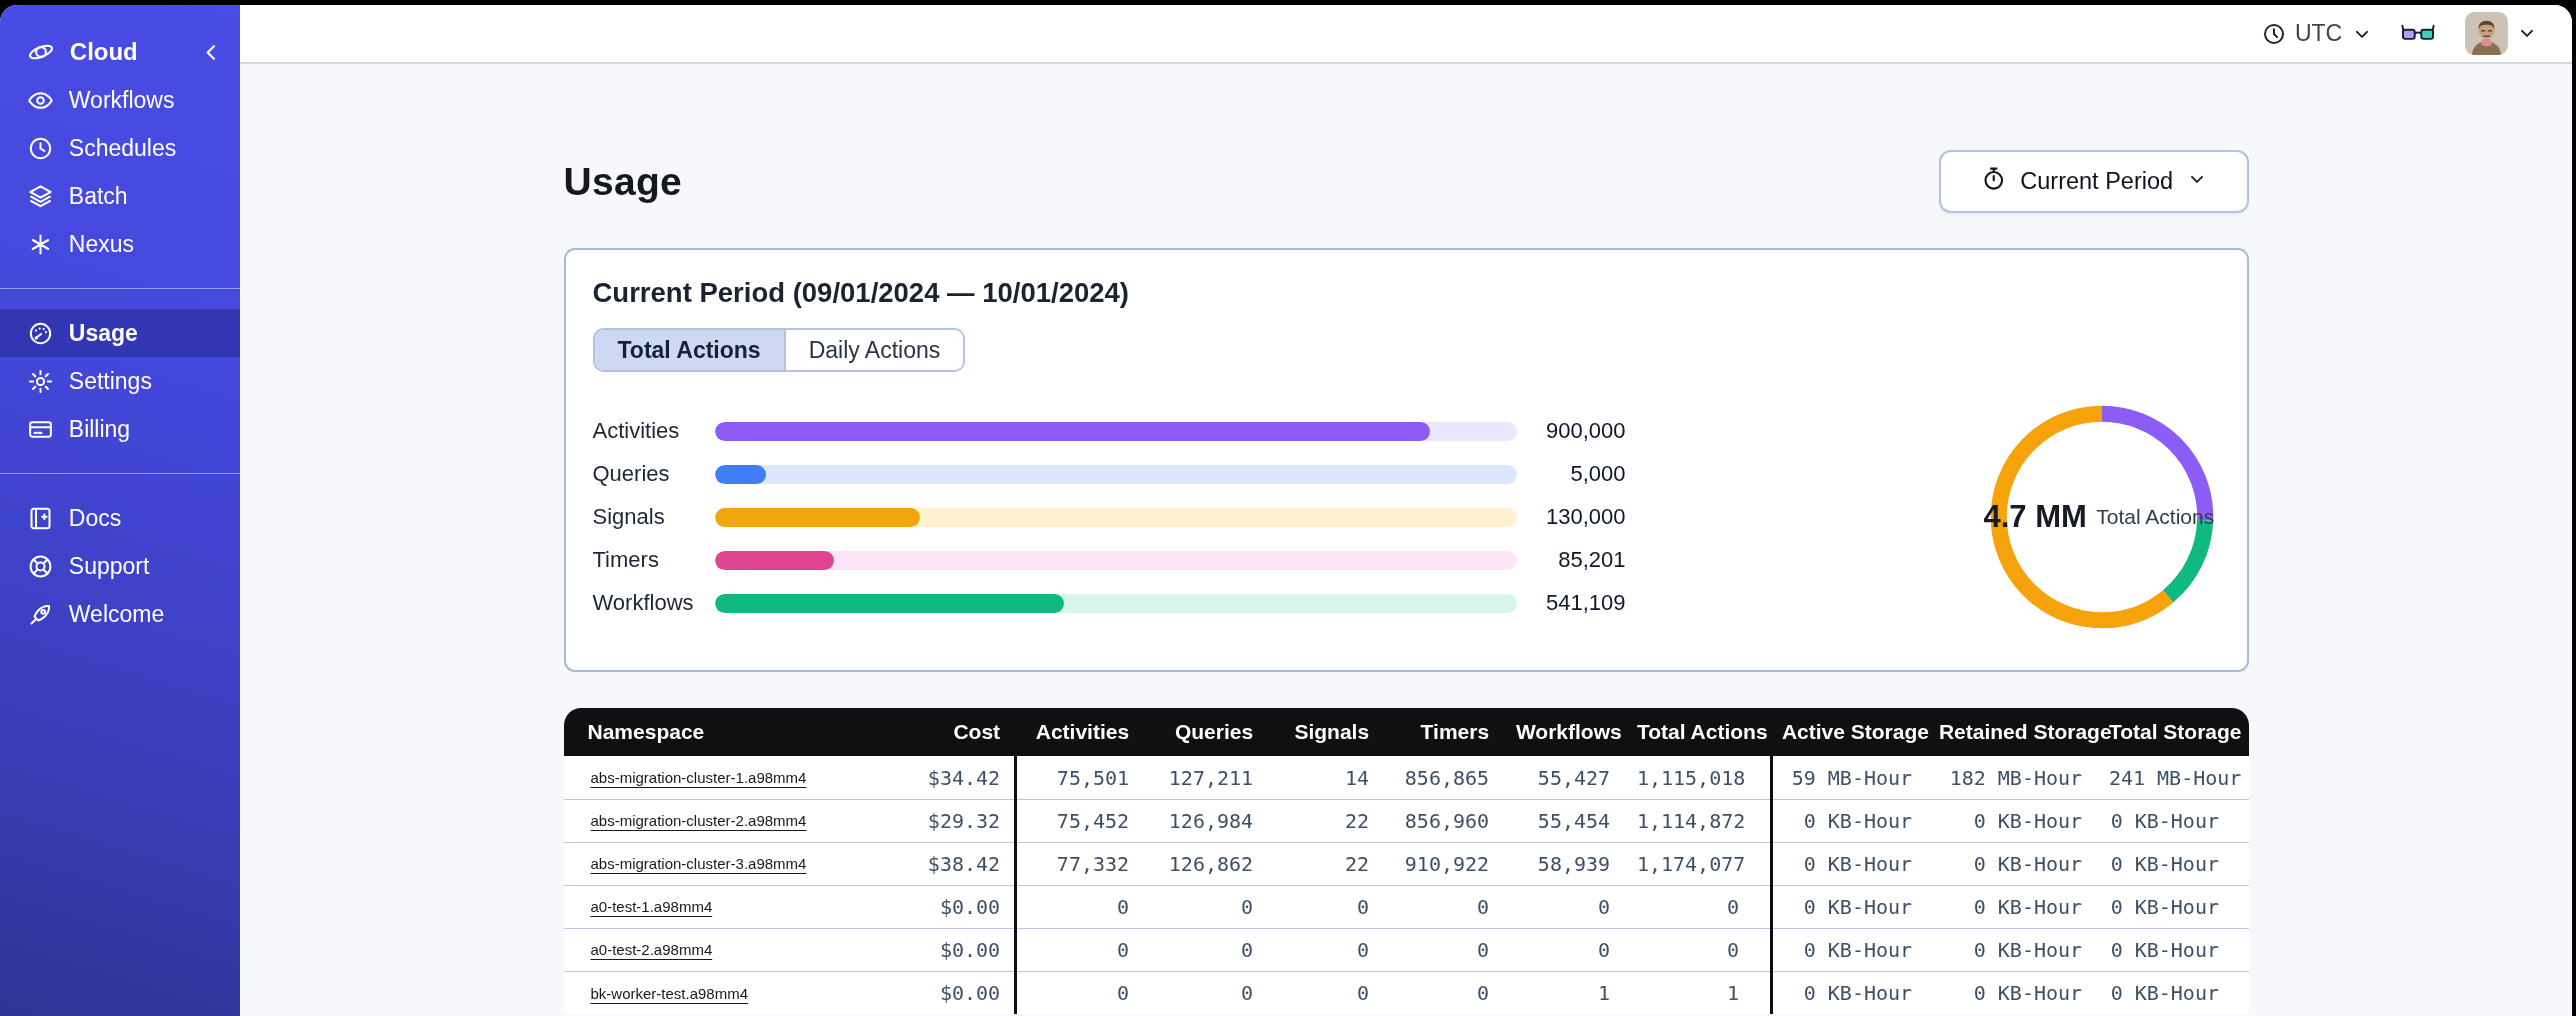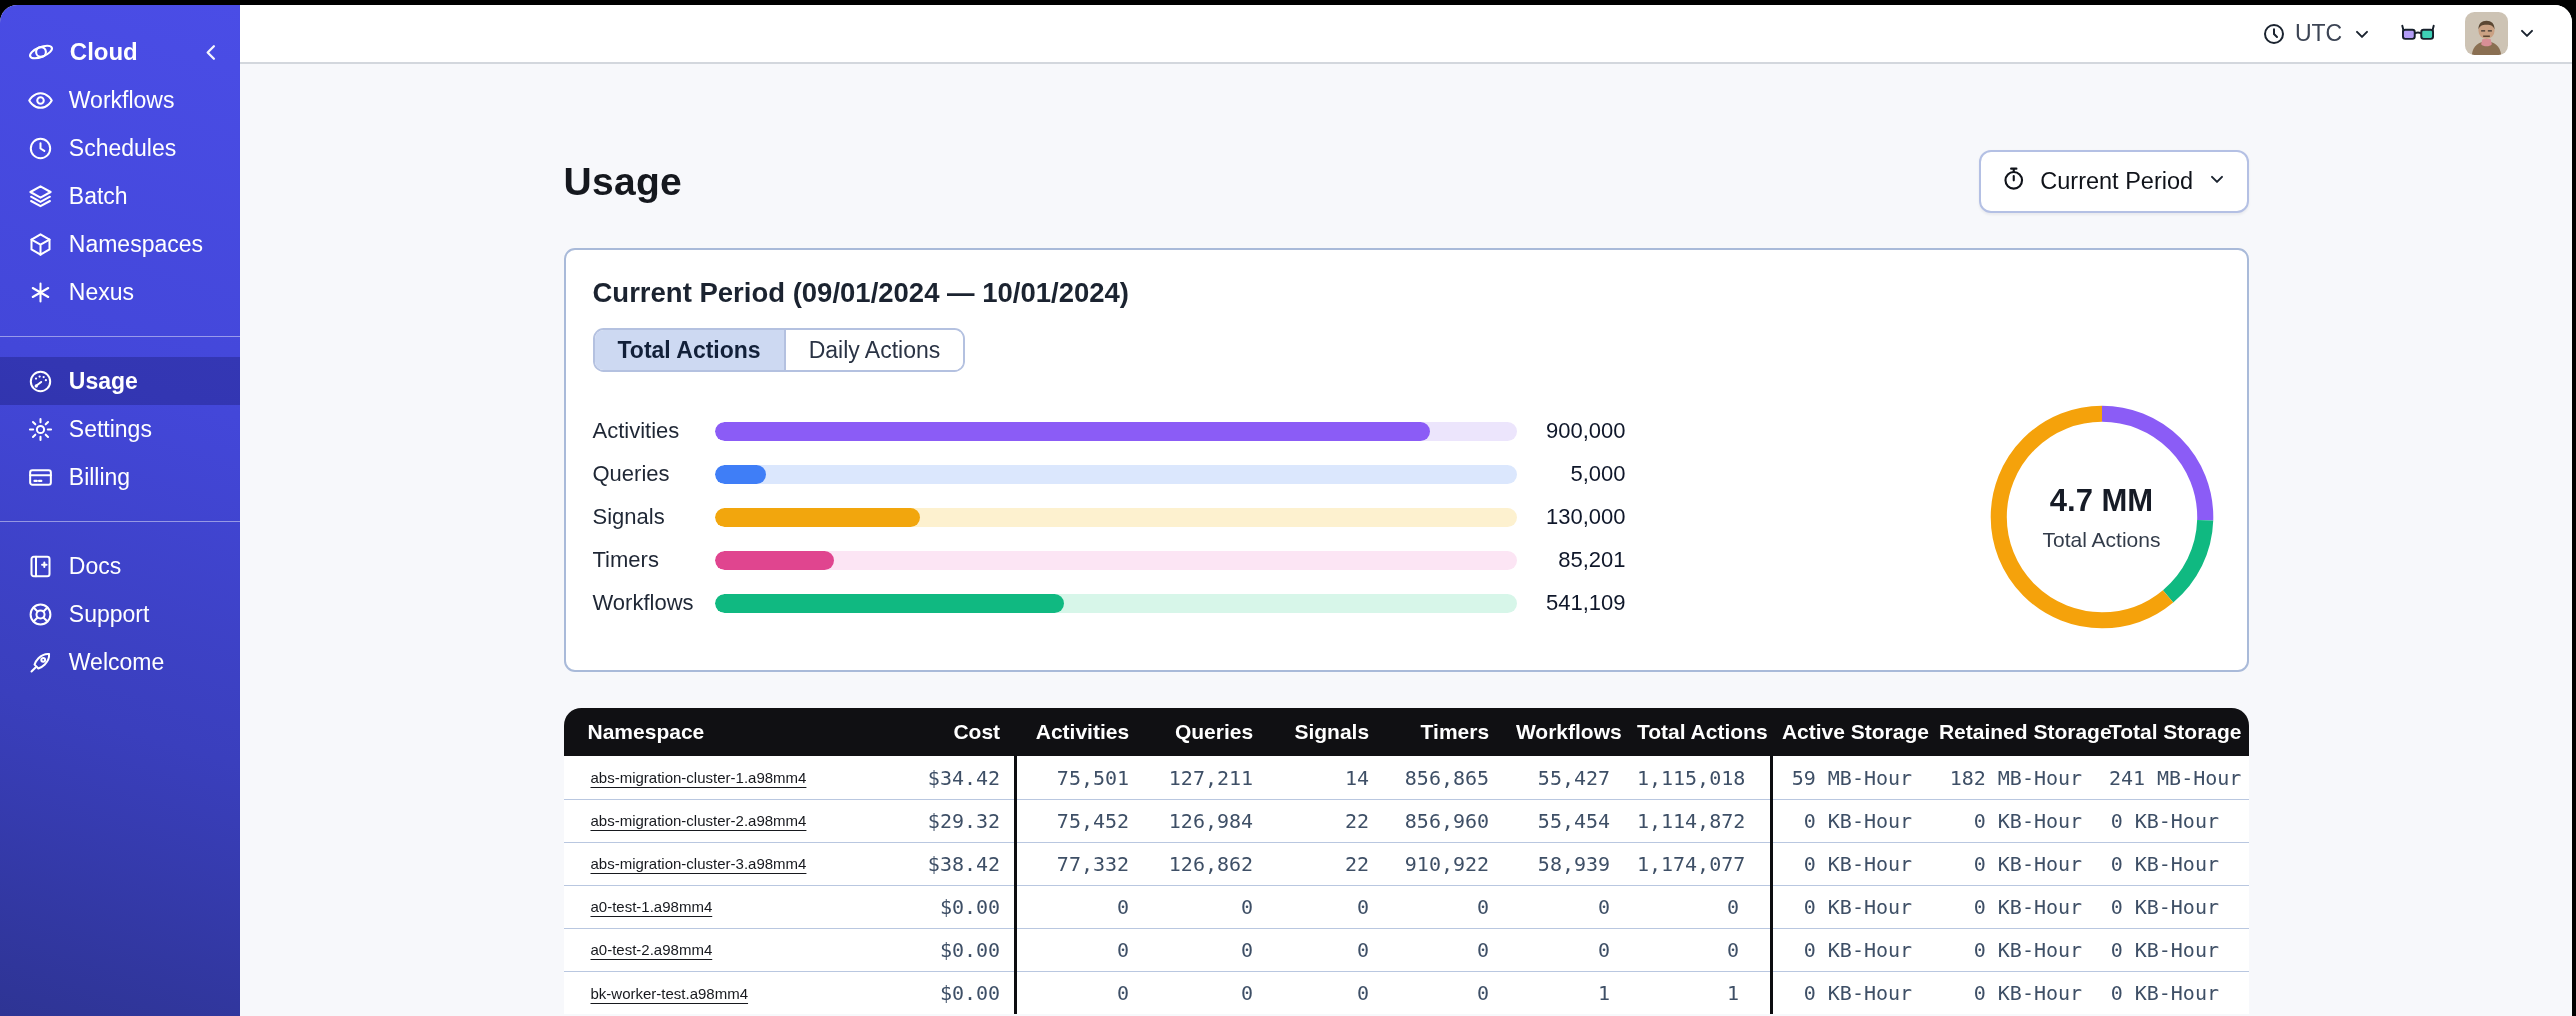--- a/index.html
+++ b/index.html
@@ -33,21 +33,21 @@
   .iconbtn { display:flex; align-items:center; cursor:pointer; }
   .avatar-wrap { display:flex; align-items:center; gap:9.4px; cursor:pointer; }
   .avatar { width:43px; height:43px; border-radius:9.4px; overflow:hidden; }
 
   
   .main { flex:1; background:#f7f8fb; overflow:hidden; }
   .container { width:1685px; margin:0 auto; }
   .page-head { margin-top:86px; display:flex; align-items:center; justify-content:space-between; }
   .page-title { font-size:39px; font-weight:bold; color:#15181e; letter-spacing:0.3px; }
   .period-btn { display:flex; align-items:center; gap:13.4px; background:#fff;
-    border:2px solid #b4c0e4; border-radius:12px; height:63px; padding:0 20px;
+    border:2px solid #b4c0e4; border-radius:12px; height:63px; padding:0 40px;
     font-size:23.5px; color:#10131a; cursor:pointer; box-shadow:0 1.3px 2.7px rgba(16,24,40,.06); }
 
   
   .card { margin-top:35px; height:424px; background:#fff; border:2px solid #a9bad9;
           border-radius:11px; padding:27px 27px 0 27px; }
   .card-title { font-size:27.5px; font-weight:bold; color:#1b2330; }
   .tabs { margin-top:19px; display:inline-flex; border:2px solid #b4c1e0; border-radius:10.7px; overflow:hidden; }
   .tab { padding:0 23px; height:40px; line-height:40px; font-size:23px; color:#2a3344;
          background:#fff; cursor:pointer; }
   .tab.selected { background:#cdd9f2; color:#122039; font-weight:bold; }
@@ -57,22 +57,22 @@
   .bars { width:1033px; }
   .bar-row { display:grid; grid-template-columns:122px 802px 109px; align-items:center; height:43px; }
   .bar-label { font-size:22px; color:#1f2735; }
   .bar-track { height:19.4px; border-radius:10px; position:relative; overflow:hidden; }
   .bar-fill  { position:absolute; left:0; top:0; bottom:0; border-radius:10px; }
   .bar-value { font-size:22px; color:#0f172a; text-align:right; }
 
   .donuts { display:flex; gap:51px; }
   .donut { width:236px; height:236px; position:relative; }
   .donut svg { width:236px; height:236px; display:block; }
-  .donut-center { position:absolute; inset:0; display:flex; flex-direction:column;
-                  align-items:center; justify-content:center; gap:9.4px; }
+  .donut-center { position:absolute; inset:0; display:flex; 
+                  align-items:center; justify-content:flex-start; gap:9.4px; }
   .donut-value { font-size:31px; font-weight:bold; color:#161b26; }
   .donut-label { font-size:21px; color:#333c4a; }
 
   
   .table-wrap { margin-top:36px; position:relative; border-radius:17.4px 17.4px 0 0; overflow:hidden; }
   table { width:100%; border-collapse:collapse; table-layout:fixed; }
   thead th { background:#101013; color:#fff; height:48px; font-size:21px; font-weight:bold;
              text-align:right; padding:0 13.4px; white-space:nowrap; }
   thead th:first-child { text-align:left; padding-left:24px; }
   thead th.pad-lg, tbody td.pad-lg { padding-right:29.5px; }
@@ -124,29 +124,20 @@
         </div>
         <div class="side-row">
           <span class="ic">
             <svg viewBox="0 0 24 24" fill="none" stroke="currentColor" stroke-width="1.8" stroke-linecap="round" stroke-linejoin="round" style="width:100%;height:100%">
               <path d="M12 3l9 5-9 5-9-5 9-5z"></path>
               <path d="M3.6 12.2 12 16.8l8.4-4.6"></path>
               <path d="M3.6 16 12 20.6 20.4 16"></path>
             </svg>
           </span>
           <span>Batch</span>
-        </div>
-        <div class="side-row">
-          <span class="ic">
-            <svg viewBox="0 0 24 24" fill="none" stroke="currentColor" stroke-width="1.8" stroke-linecap="round" stroke-linejoin="round" style="width:100%;height:100%">
-              <path d="M12 3l8 4.6v8.8L12 21l-8-4.6V7.6L12 3z"></path>
-              <path d="M12 12.2 20 7.6M12 12.2 4 7.6M12 12.2V21"></path>
-            </svg>
-          </span>
-          <span>Namespaces</span>
         </div>
         <div class="side-row">
           <span class="ic">
             <svg viewBox="0 0 24 24" fill="none" stroke="currentColor" stroke-width="1.8" stroke-linecap="round" stroke-linejoin="round" style="width:100%;height:100%">
               <path d="M12 4v16M5.1 8l13.8 8M18.9 8 5.1 16"></path>
             </svg>
           </span>
           <span>Nexus</span>
         </div>
         <div class="side-sep"></div>

